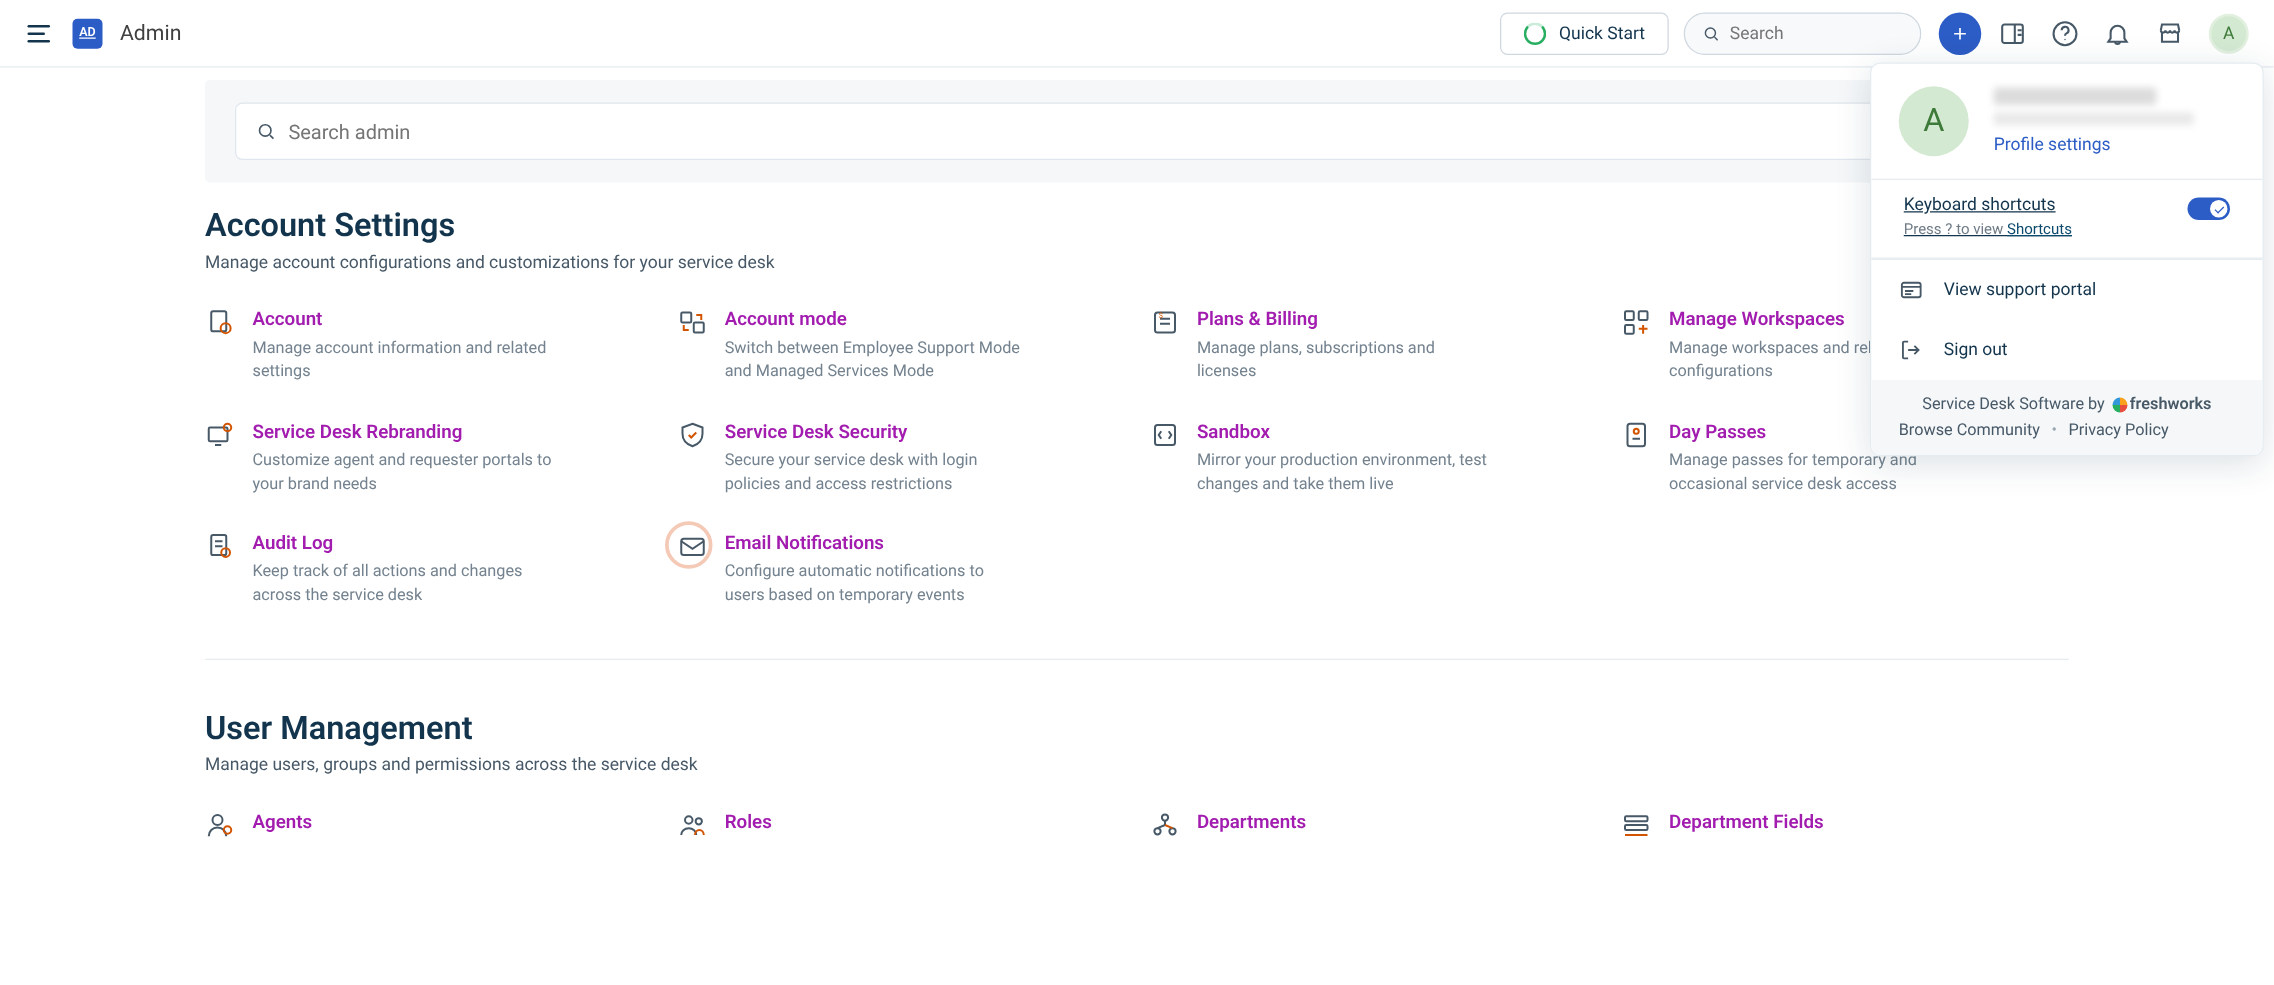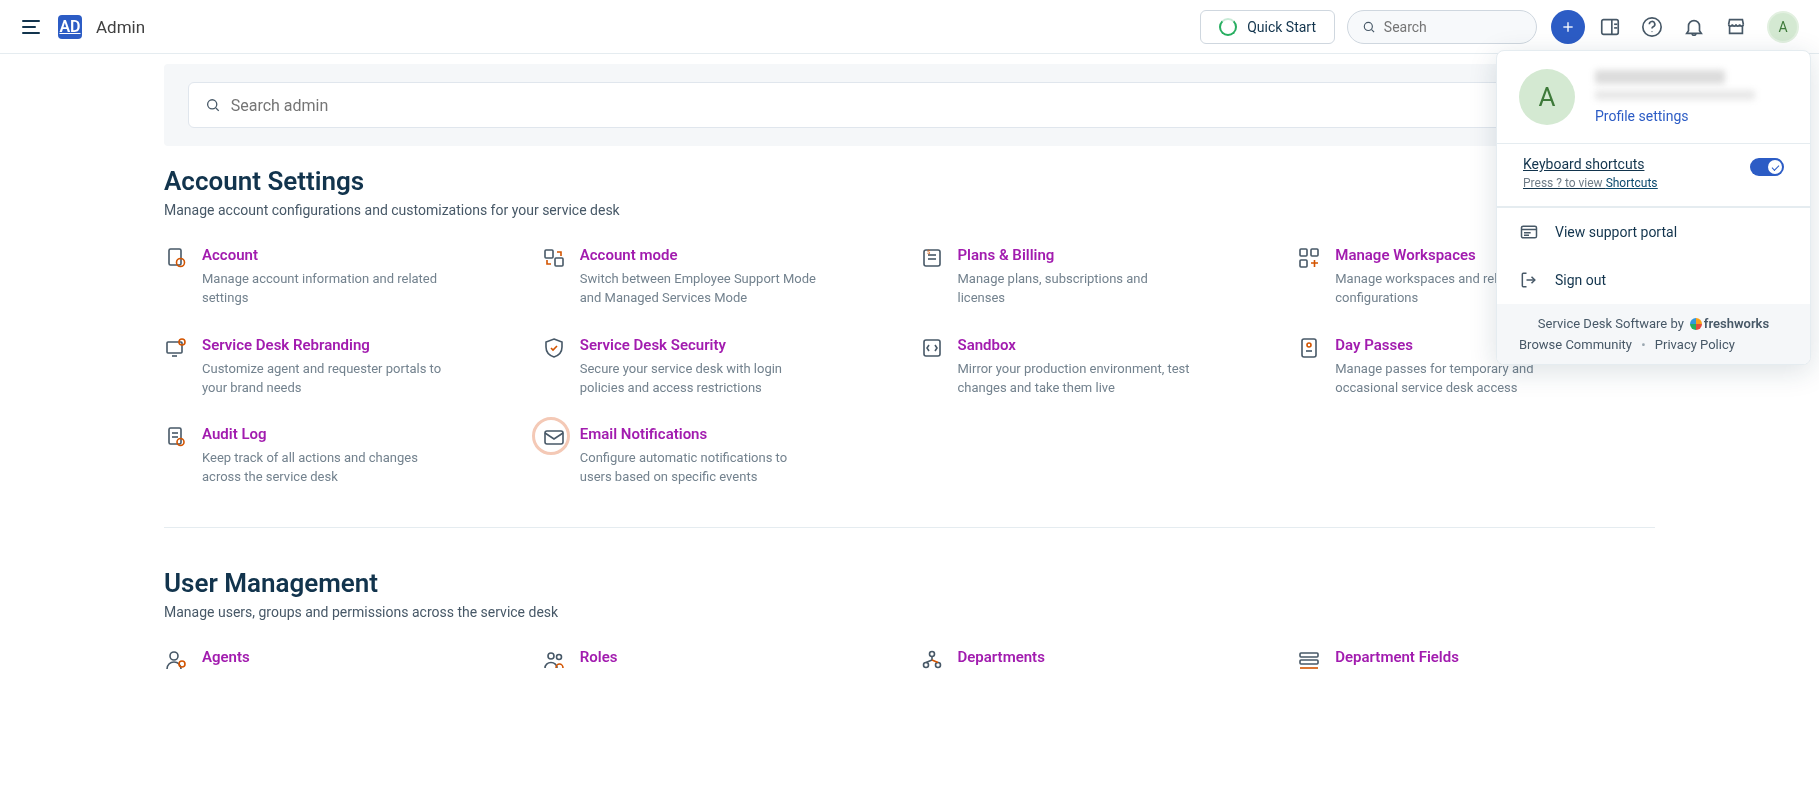--- a/index.html
+++ b/index.html
@@ -5,21 +5,21 @@
   * { box-sizing: border-box; margin: 0; padding: 0; font-family: -apple-system, BlinkMacSystemFont, "Segoe UI", Roboto, Helvetica, Arial, sans-serif; }
   body { background: #fff; color: #12344d; width: 1819px; height: 788px; overflow: hidden; position: relative; }
 
   
   .header { height: 54px; display: flex; align-items: center; padding: 0 20px; border-bottom: 1px solid #e5ecf0; }
   .hamburger { width: 24px; height: 24px; cursor: pointer; display:flex; flex-direction:column; justify-content:center; gap:4px; padding:0 2px;}
   .hamburger span{display:block;height:2px;background:#12344d;border-radius:1px;}
   .hamburger span:nth-child(1){width:18px;}
   .hamburger span:nth-child(2){width:14px;}
   .hamburger span:nth-child(3){width:18px;}
-  .brand-badge { width:24px;height:24px;background:#2c5cc5;border-radius:4px;color:#fff;font-size:16px;font-weight:600;display:flex;align-items:center;justify-content:center;margin-left:14px;text-decoration:underline;}
+  .brand-badge { width:24px;height:24px;background:#2c5cc5;border-radius:4px;color:#fff;font-size:10px;font-weight:600;display:flex;align-items:center;justify-content:center;margin-left:14px;text-decoration:underline;}
   .brand-title { margin-left:14px;font-size:17px;color:#404040;}
   .header-spacer{flex:1;}
   .quick-start{display:flex;align-items:center;gap:10px;border:1px solid #cfd7df;border-radius:6px;padding:0 18px;height:34px;font-size:14px;color:#12344d;background:#fff;cursor:pointer;margin-right:12px;}
   .quick-icon{width:18px;height:18px;border:2px solid #27ae60;border-top-color:rgba(39,174,96,0.25);border-radius:50%;}
   .header-search{display:flex;align-items:center;width:190px;height:34px;border:1px solid #cfd7df;border-radius:18px;background:#f7f9fb;padding:0 14px;margin-right:14px;}
   .header-search input{border:none;background:transparent;outline:none;margin-left:8px;font-size:14px;color:#475867;width:100%;}
   .svg-icon{width:16px;height:16px;fill:none;stroke:#475867;stroke-width:2;}
   .plus-btn{width:34px;height:34px;border-radius:50%;background:#2c5cc5;display:flex;align-items:center;justify-content:center;cursor:pointer;margin-right:14px;}
   .plus-btn .svg-icon{stroke:#fff;}
   .header-icon{width:22px;height:22px;fill:none;stroke:#475867;stroke-width:1.8;cursor:pointer;margin-right:20px;}
@@ -240,21 +240,21 @@
           </div>
       </div>
       <div class="card email-card">
         <span class="click-ring"></span>
         <svg class="card-icon" viewBox="0 0 24 24">
             <rect x="3" y="6" width="18" height="13" rx="2"></rect>
             <polyline points="3 8 12 14 21 8"></polyline>
           </svg>
         <div>
             <div class="card-title">Email Notifications</div>
-            <div class="card-desc">Configure automatic notifications to users based on specific events</div>
+            <div class="card-desc">Configure automatic notifications to users based on temporary events</div>
           </div>
       </div>
     </div>
   </div>
 
   <div class="divider"></div>
 
   <div class="section" style="margin-top:0">
     <div class="section-title">User Management</div>
     <div class="section-sub">Manage users, groups and permissions across the service desk</div>

